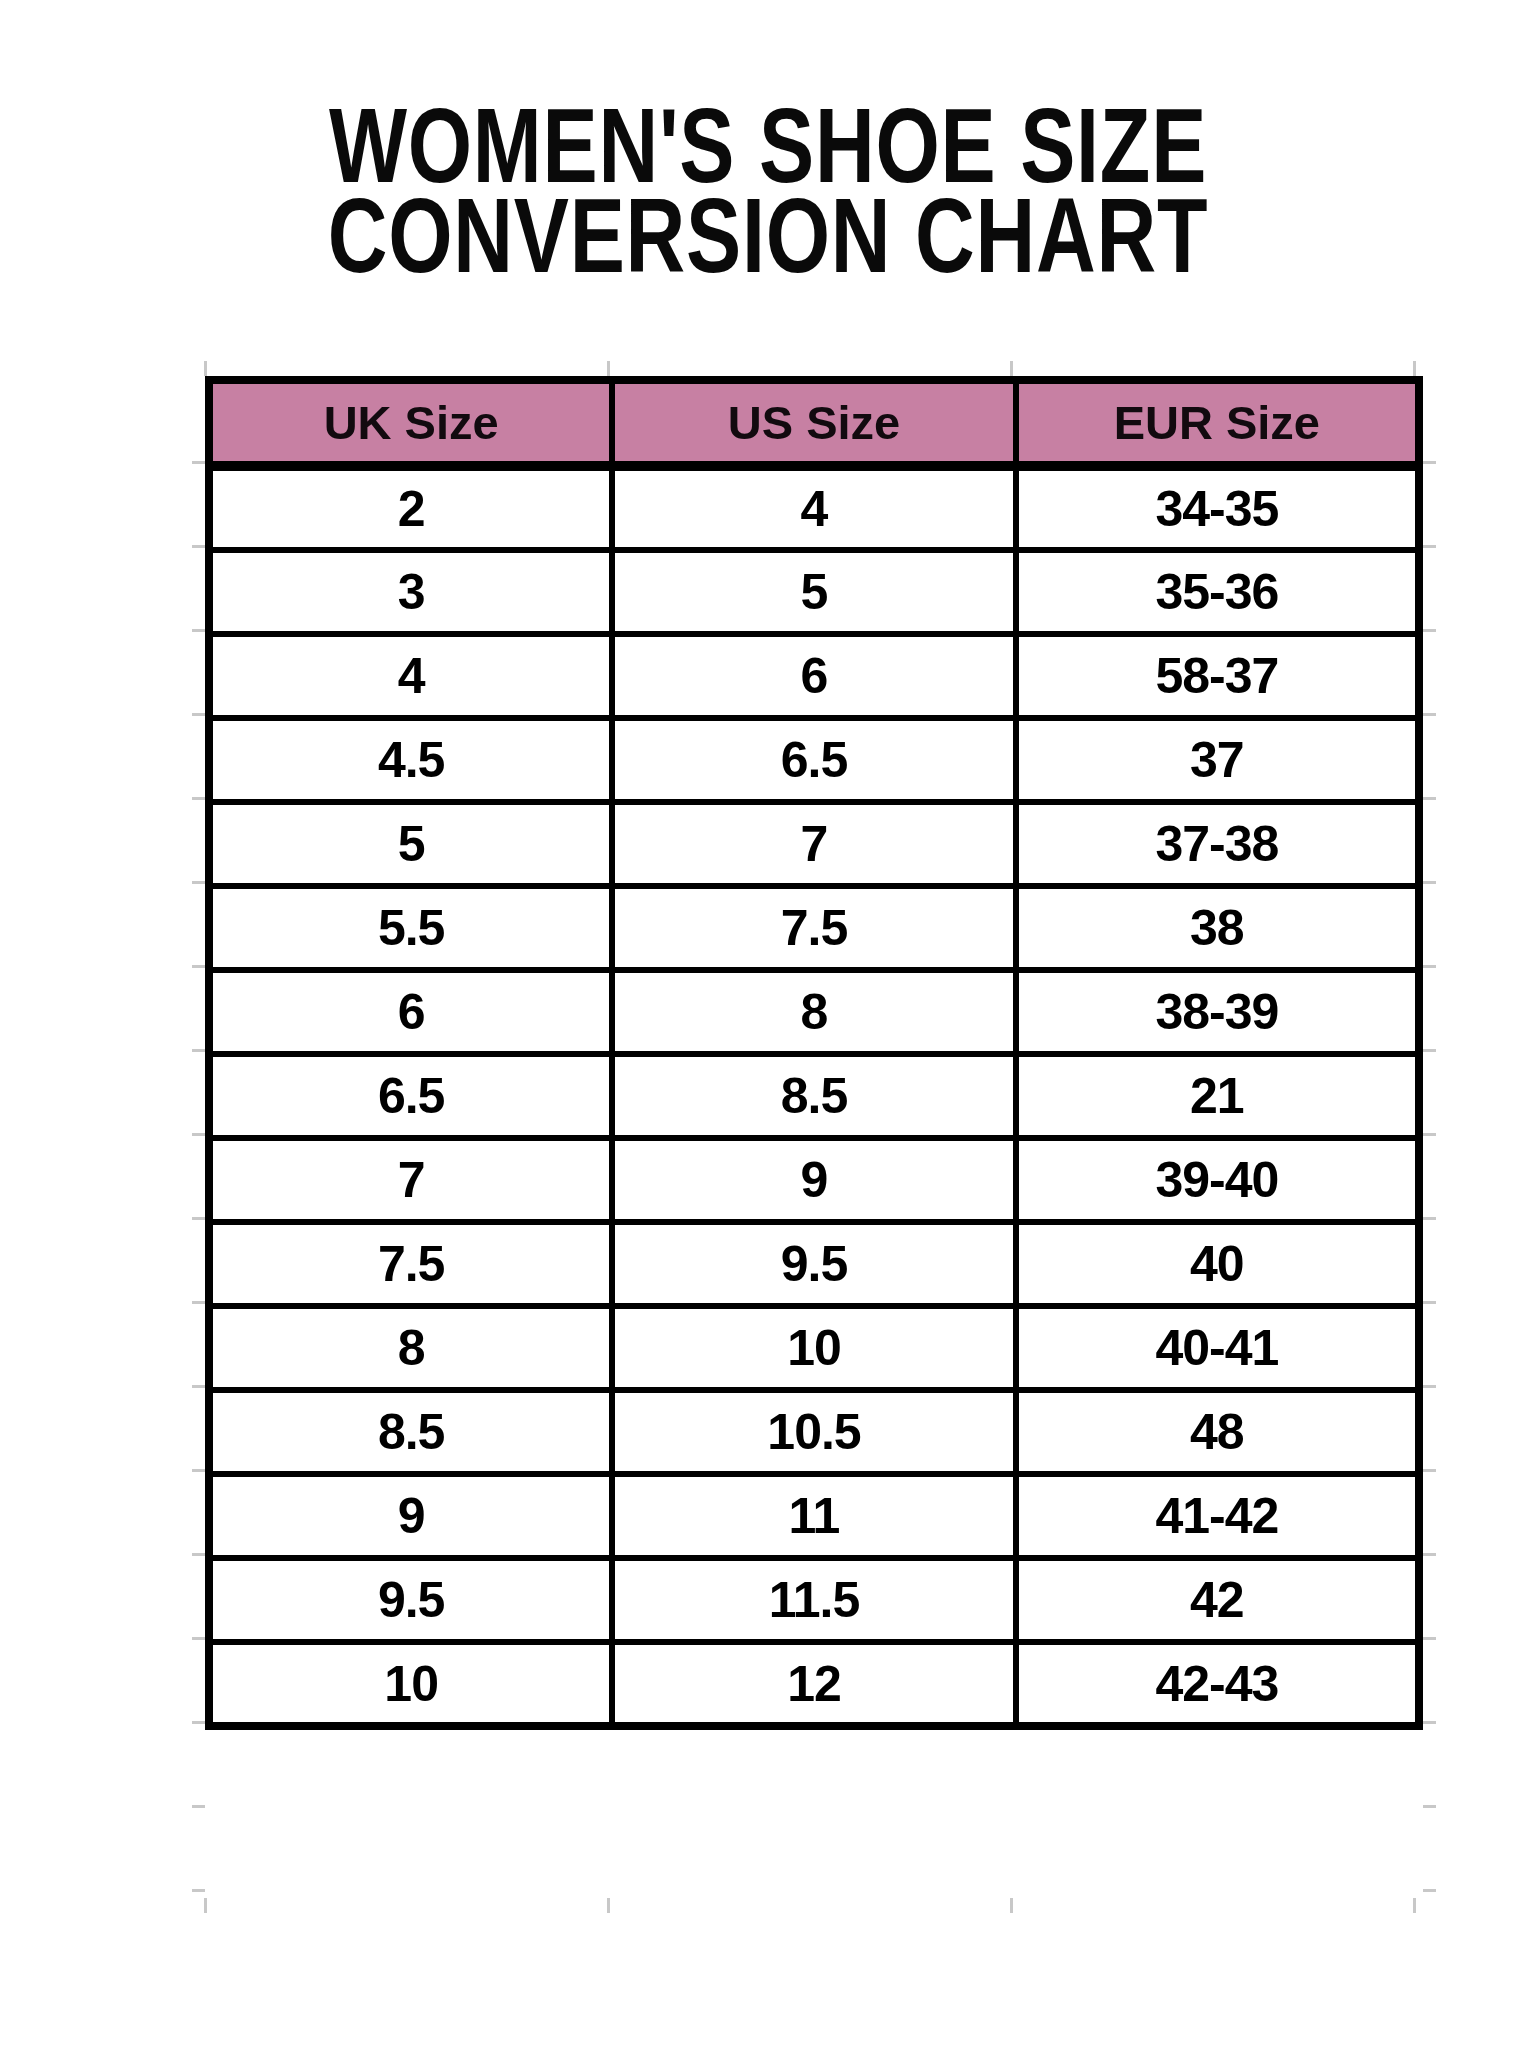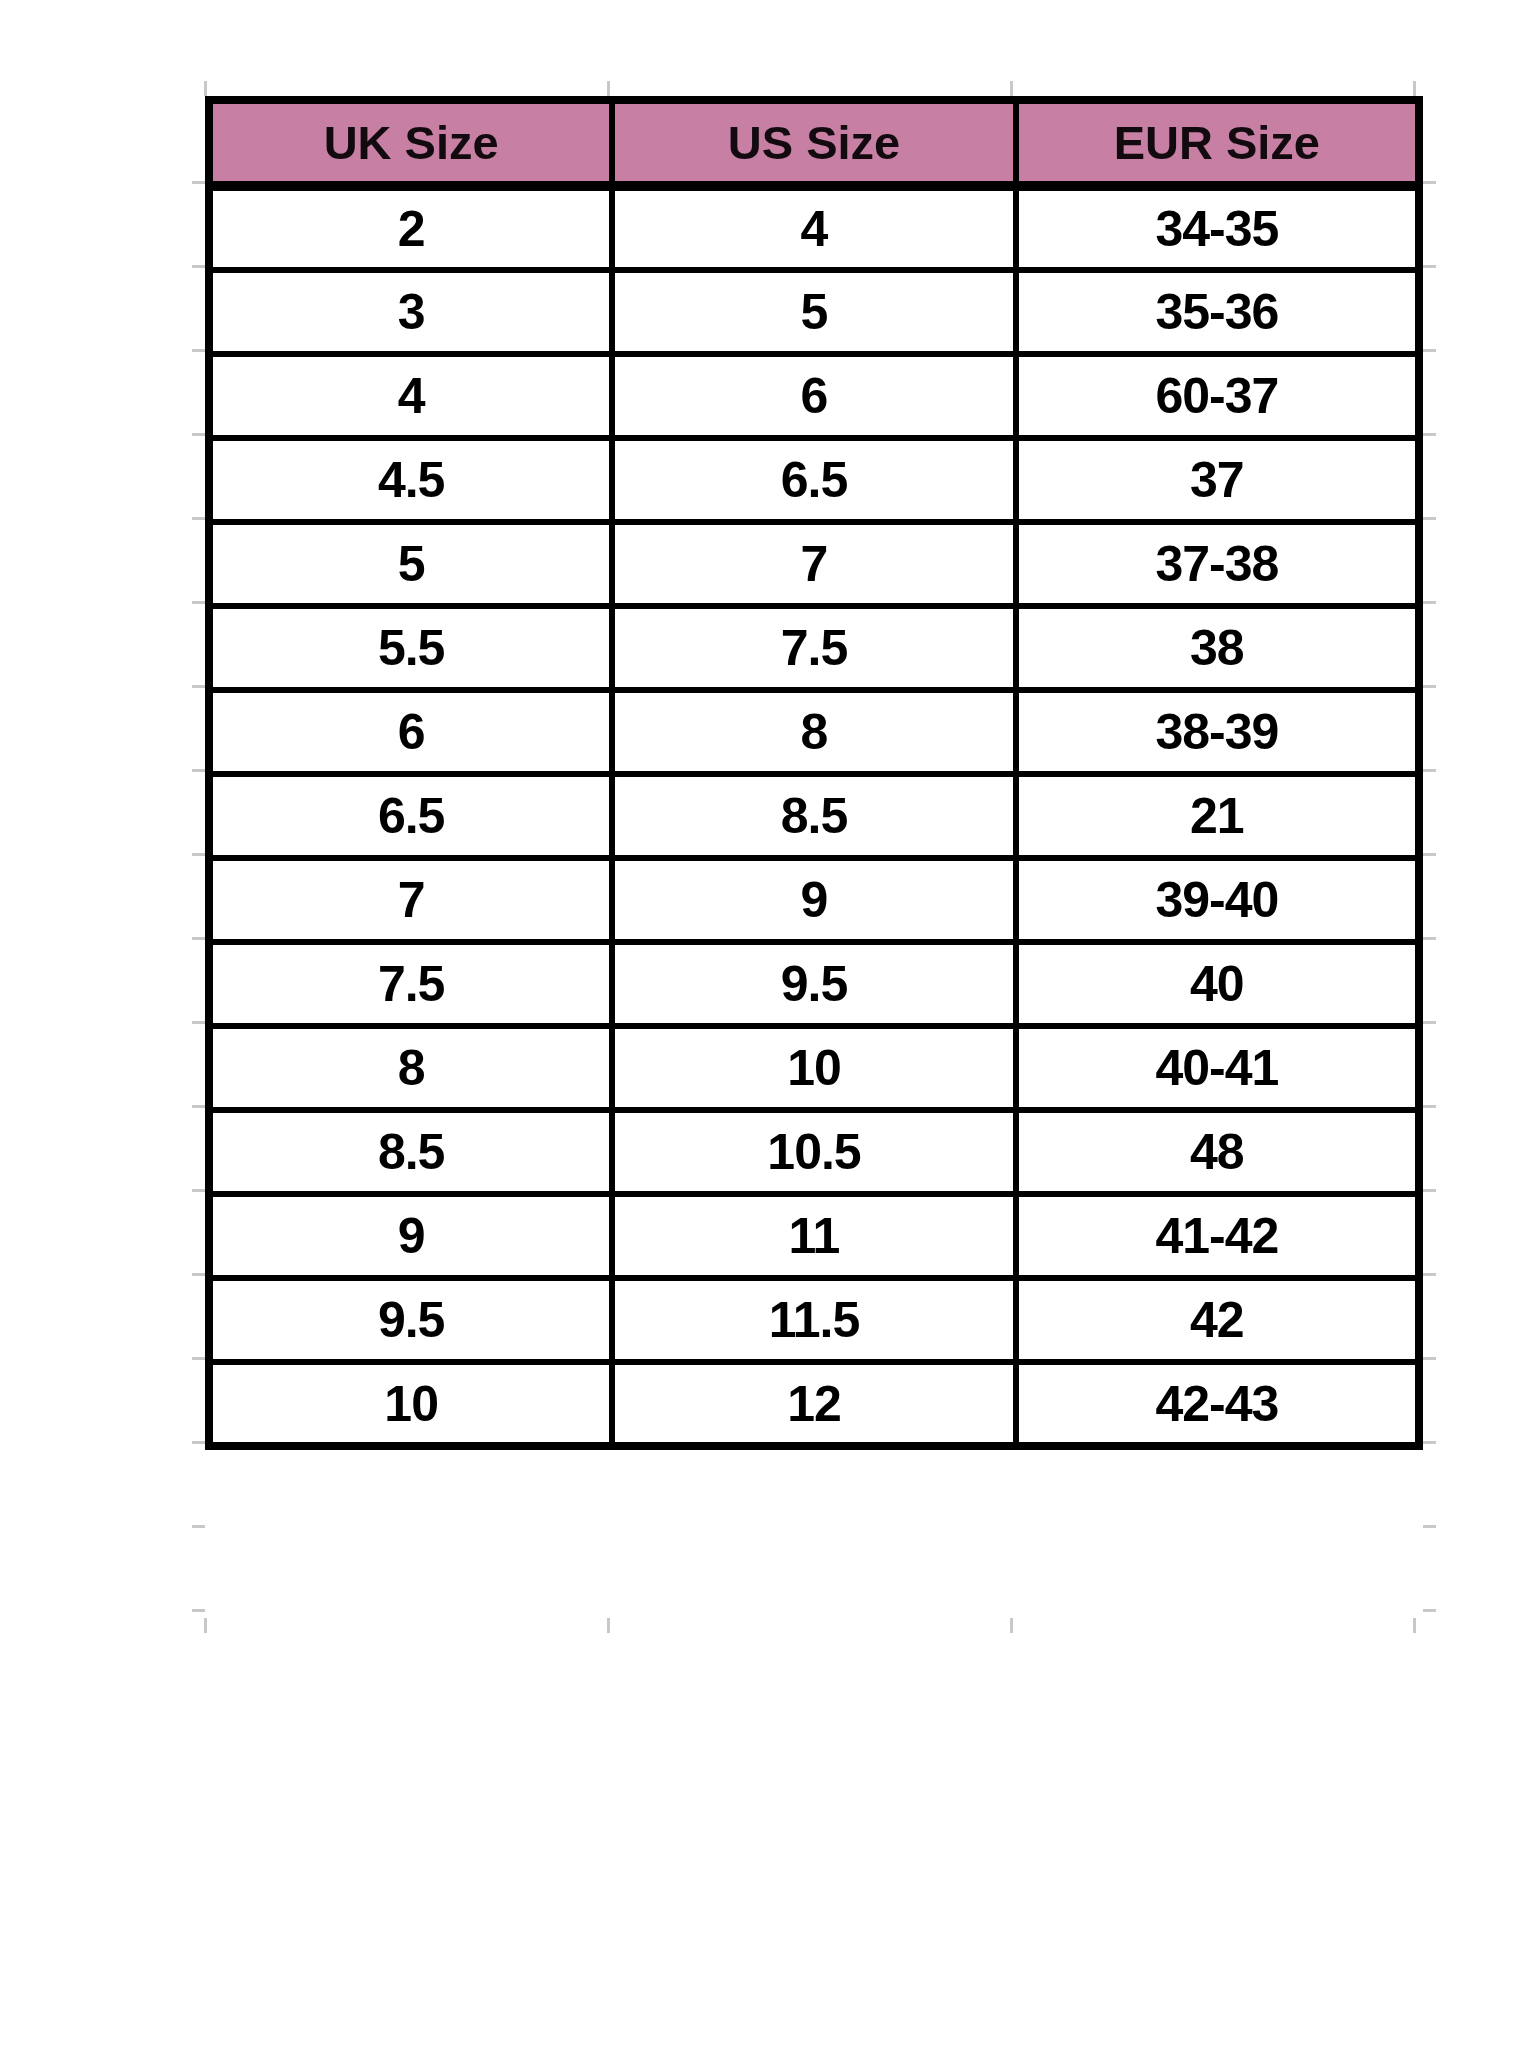--- a/index.html
+++ b/index.html
@@ -75,20 +75,24 @@
     background: var(--tick-c, #c8c8c8);
   }
   .tick.v { width: 3px; height: 15px; }
   .tick.h { width: 13px; height: 3px; }
 </style>
 </head>
 <body>
 
 <div class="page">
 
+  <div class="title">
+    <span class="title-line">WOMEN'S SHOE SIZE</span>
+    <span class="title-line">CONVERSION CHART</span>
+  </div>
 
   <div class="table-wrap" id="tableWrap">
     <table class="conv">
       <thead>
         <tr id="headerRow">
             <th>UK Size</th>
             <th>US Size</th>
             <th>EUR Size</th>
           </tr>
       </thead>
@@ -99,21 +103,21 @@
             <td>34-35</td>
           </tr>
           <tr>
             <td>3</td>
             <td>5</td>
             <td>35-36</td>
           </tr>
           <tr>
             <td>4</td>
             <td>6</td>
-            <td>60-37</td>
+            <td>58-37</td>
           </tr>
           <tr>
             <td>4.5</td>
             <td>6.5</td>
             <td>37</td>
           </tr>
           <tr>
             <td>5</td>
             <td>7</td>
             <td>37-38</td>

